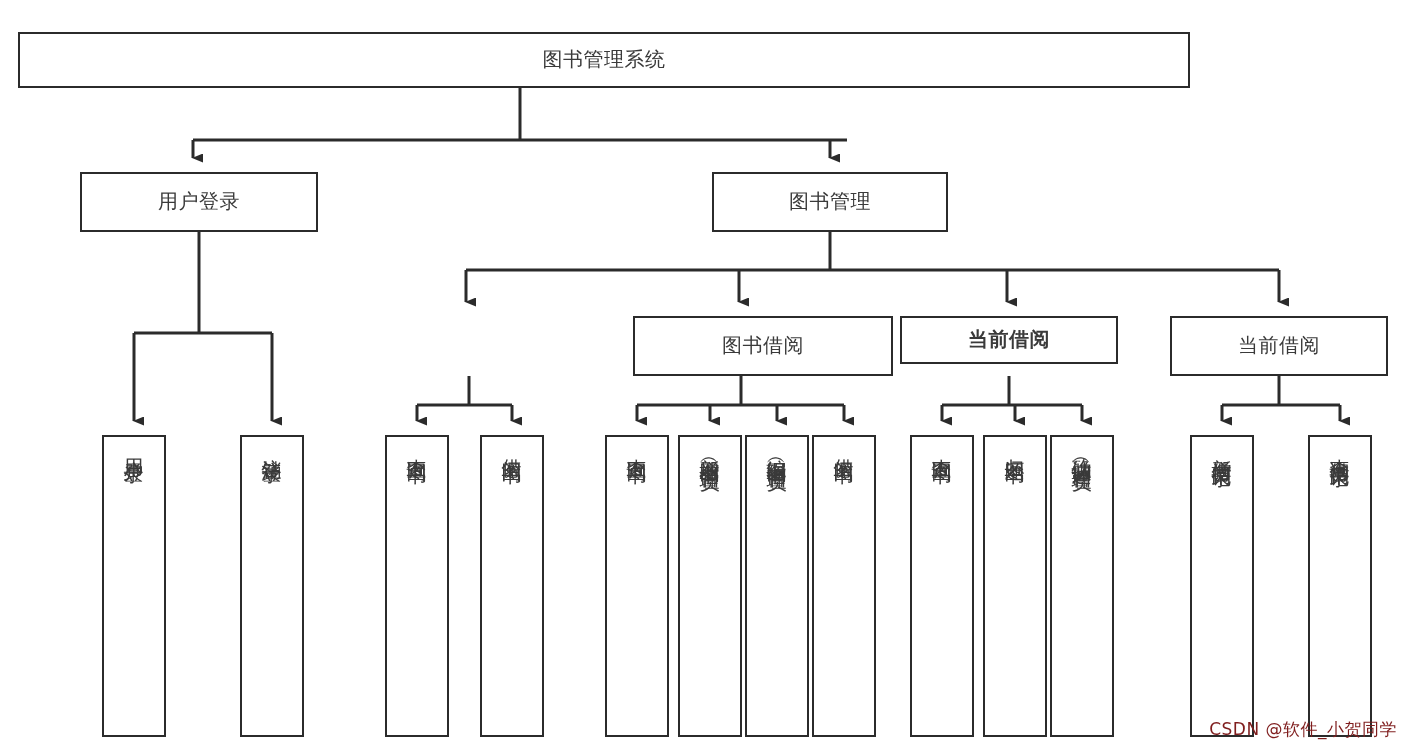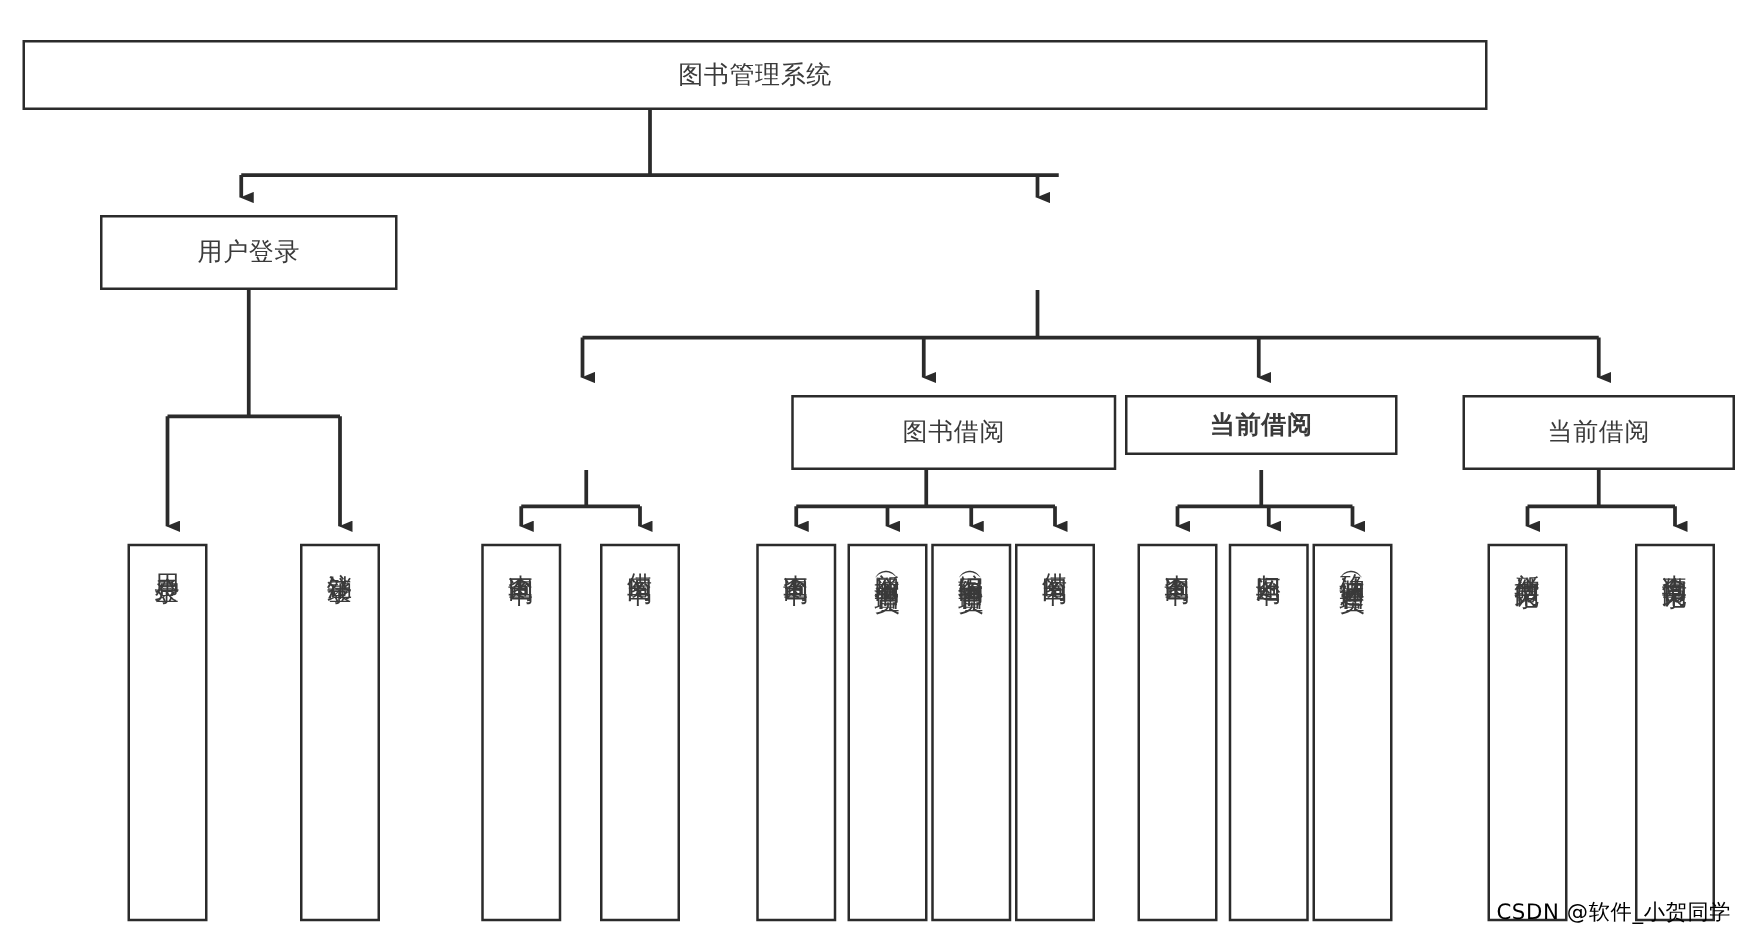--- a/index.html
+++ b/index.html
@@ -50,24 +50,24 @@
   }
   .node.vert .label {
     writing-mode: vertical-rl;
     text-orientation: upright;
     font-size: 20px;
     letter-spacing: 2px;
     line-height: 1;
   }
   #watermark {
     position: absolute;
-    right: 20px;
+    right: 8px;
     bottom: 6px;
     font-size: 17px;
-    color: #000000;
+    color: #7f1d1d;
     letter-spacing: 0.5px;
     white-space: nowrap;
     pointer-events: none;
   }
 </style>
 </head>
 <body>
 
 <div id="canvas">
 
@@ -121,20 +121,23 @@
     </g>
   </svg>
 
   <div class="node horiz" style="left:18px; top:0; width:1172px; height:56px;margin-top:32px;">
     <span class="label">图书管理系统</span>
   </div>
 
   <div class="node horiz" style="left:80px; top:172px; width:238px; height:60px;">
     <span class="label">用户登录</span>
   </div>
+  <div class="node horiz" style="left:712px; top:172px; width:236px; height:60px;">
+    <span class="label">图书管理</span>
+  </div>
 
   <div class="node horiz" style="left:633px; top:316px; width:260px; height:60px;">
     <span class="label">图书借阅</span>
   </div>
   <div class="node horiz" style="left:900px; top:316px; width:218px; height:48px;font-weight:bold;">
     <span class="label">当前借阅</span>
   </div>
   <div class="node horiz" style="left:1170px; top:316px; width:218px; height:60px;">
     <span class="label">当前借阅</span>
   </div>

